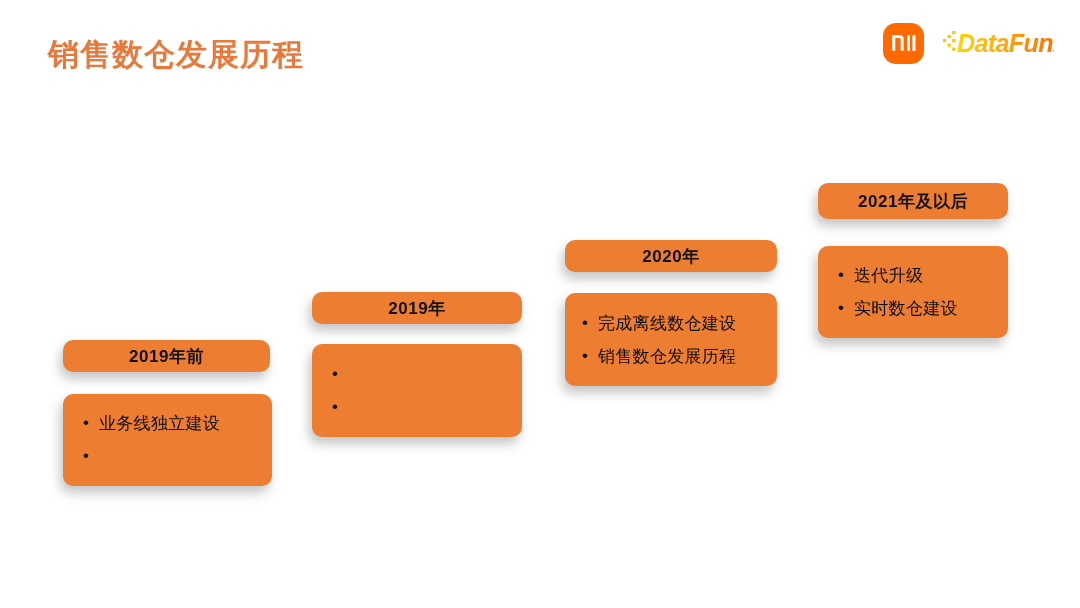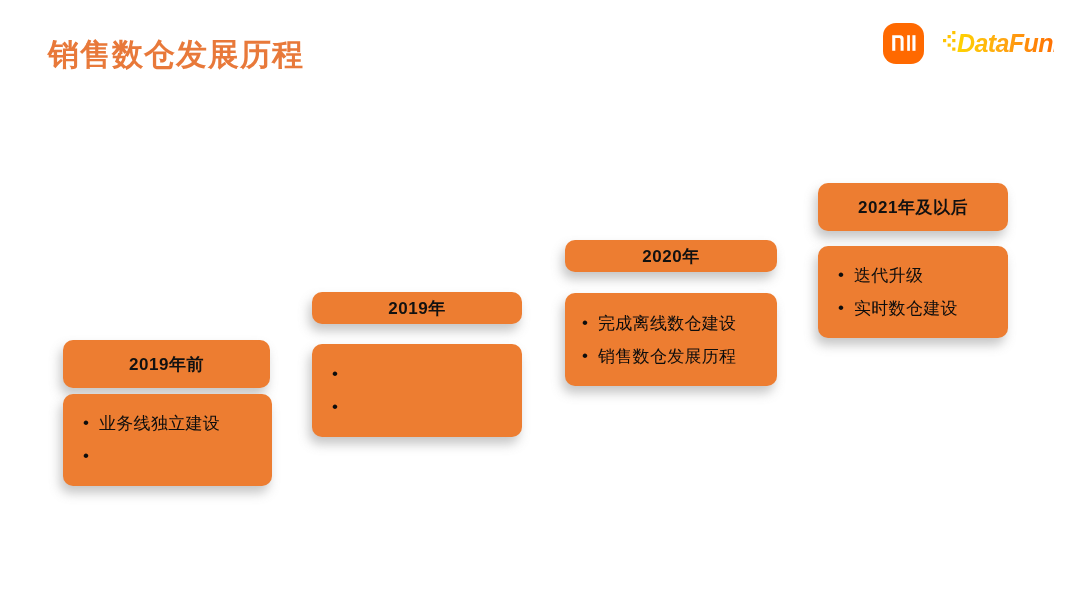--- a/index.html
+++ b/index.html
@@ -121,36 +121,36 @@
   }
 
   .bullet-text {
     flex: 1 1 auto;
     white-space: nowrap;
     letter-spacing: 0.3px;
   }
 
   
   #step-1 { left: 63px; top: 340px; width: 209px; }
-  #step-1 .step-header { width: 207px; height: 48px; }
+  #step-1 .step-header { width: 207px; height: 32px; }
   #step-1 .step-body   { width: 209px; height: 92px; top: 54px; }
   #step-1 .bullet-row  { padding-left: 10px; }
 
   #step-2 { left: 312px; top: 292px; width: 210px; }
   #step-2 .step-header { width: 210px; height: 32px; }
   #step-2 .step-body   { width: 210px; height: 93px; top: 52px; }
   #step-2 .bullet-row  { padding-left: 10px; }
 
   #step-3 { left: 565px; top: 240px; width: 212px; }
   #step-3 .step-header { width: 212px; height: 32px; }
   #step-3 .step-body   { width: 212px; height: 93px; top: 53px; }
   #step-3 .bullet-row  { padding-left: 7px; }
 
   #step-4 { left: 818px; top: 183px; width: 190px; }
-  #step-4 .step-header { width: 190px; height: 48px; }
+  #step-4 .step-header { width: 190px; height: 36px; }
   #step-4 .step-body   { width: 190px; height: 92px; top: 63px; }
   #step-4 .bullet-row  { padding-left: 10px; }
 </style>
 </head>
 <body>
 
 <div class="slide">
 
   <div class="slide-title">销售数仓发展历程</div>
 

